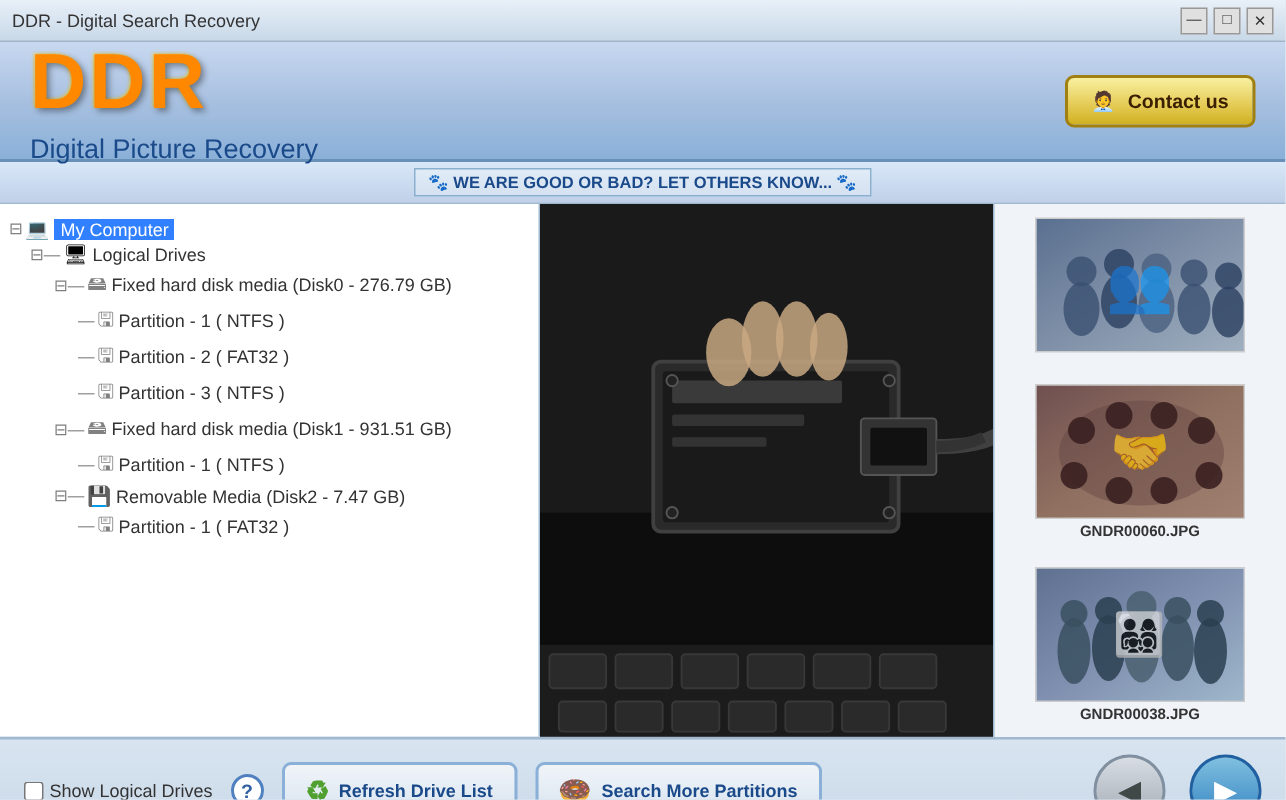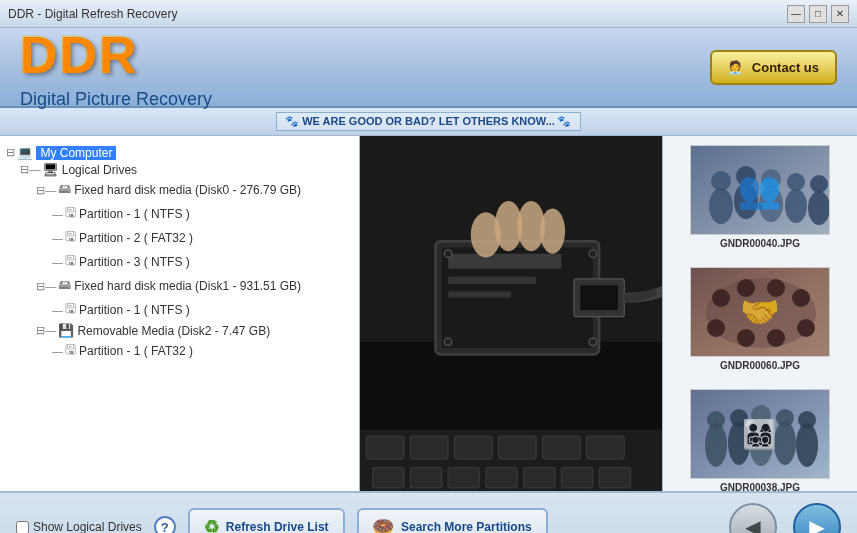--- a/index.html
+++ b/index.html
@@ -314,21 +314,21 @@
 
     .hdd-canvas {
       width: 100%;
       height: 100%;
     }
   </style>
 </head>
 <body>
 
 <div class="title-bar">
-  <span class="title-bar-text">DDR - Digital Refresh Recovery</span>
+  <span class="title-bar-text">DDR - Digital Search Recovery</span>
   <div class="title-bar-buttons">
     <div class="title-btn">—</div>
     <div class="title-btn">□</div>
     <div class="title-btn close">✕</div>
   </div>
 </div>
 
 <div class="header">
   <div>
     <div class="ddr-logo">DDR</div>
@@ -477,21 +477,20 @@
           <circle cx="55" cy="30" r="10" fill="#2a4060" opacity="0.8"></circle>
           <ellipse cx="55" cy="55" rx="12" ry="18" fill="#2a4060" opacity="0.8"></ellipse>
           <circle cx="80" cy="33" r="10" fill="#4a6080" opacity="0.8"></circle>
           <ellipse cx="80" cy="58" rx="12" ry="18" fill="#4a6080" opacity="0.8"></ellipse>
           <circle cx="105" cy="36" r="9" fill="#3a5070" opacity="0.8"></circle>
           <ellipse cx="105" cy="60" rx="11" ry="17" fill="#3a5070" opacity="0.8"></ellipse>
           <circle cx="128" cy="38" r="9" fill="#2a4060" opacity="0.8"></circle>
           <ellipse cx="128" cy="62" rx="11" ry="17" fill="#2a4060" opacity="0.8"></ellipse>
         </svg>
       </div>
-      <div class="thumb-label">GNDR00040.JPG</div>
     </div>
 
     <div class="thumb-item">
       <div class="thumb-group thumb-group60">
         <svg width="140" height="90" viewBox="0 0 140 90">
           <defs>
             <linearGradient id="g60" x1="0" y1="0" x2="1" y2="1">
               <stop offset="0%" stop-color="#705050"></stop>
               <stop offset="50%" stop-color="#907060"></stop>
               <stop offset="100%" stop-color="#a08070"></stop>

